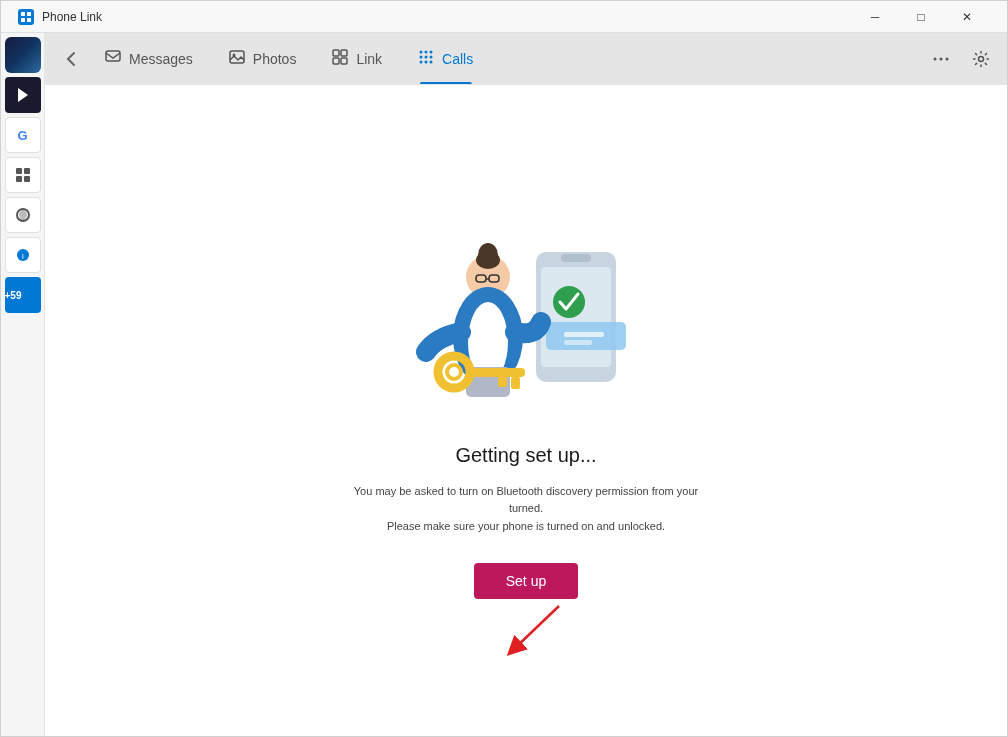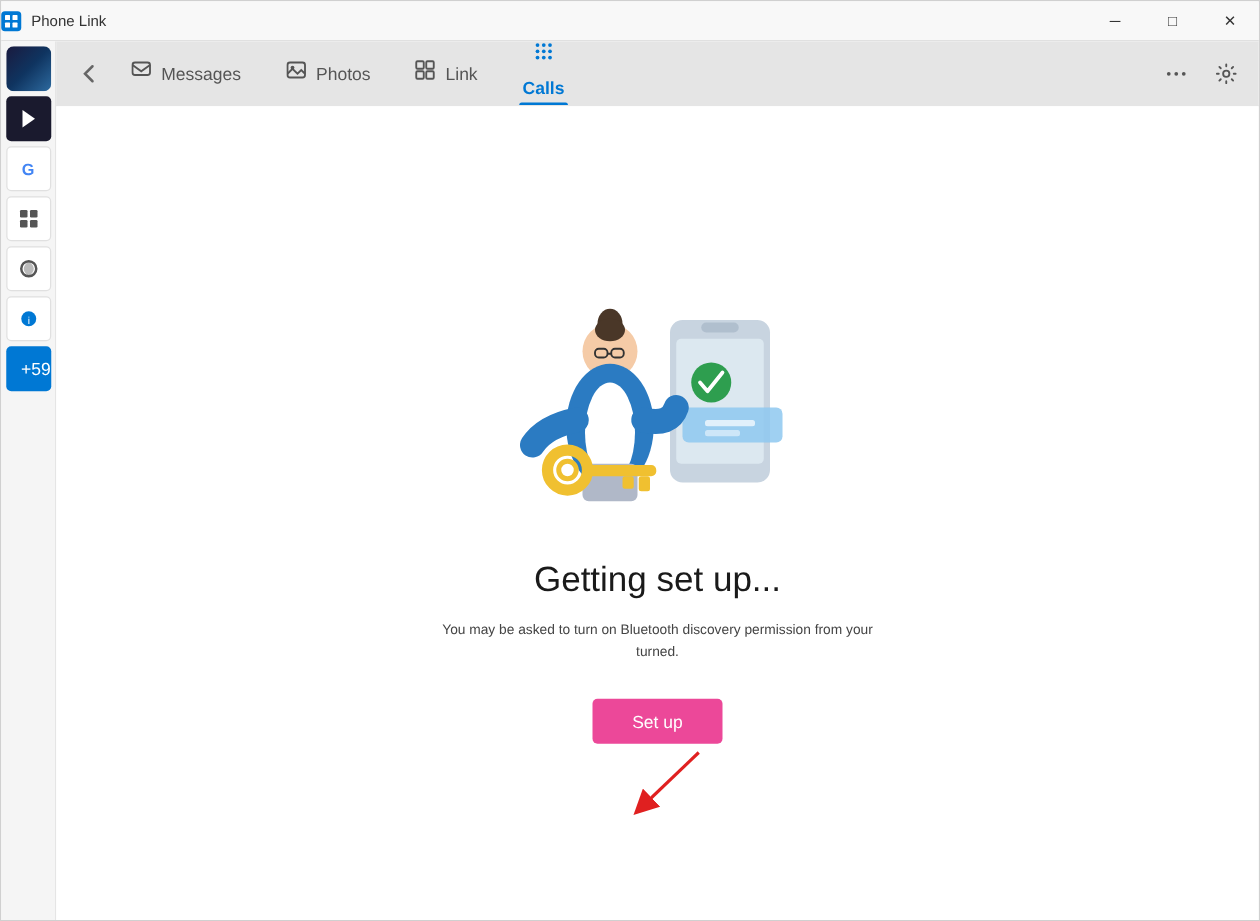--- a/index.html
+++ b/index.html
@@ -20,21 +20,21 @@
       display: flex;
       flex-direction: column;
       border: 1px solid #d0d0d0;
     }
 
     .title-bar {
       height: 32px;
       background: #f8f8f8;
       display: flex;
       align-items: center;
-      padding: 0 0;
+      padding: 0 17px;
       border-bottom: 1px solid #e0e0e0;
       flex-shrink: 0;
     }
 
     .title-bar-icon {
       width: 16px;
       height: 16px;
       margin-right: 8px;
       background: #0078d4;
       border-radius: 3px;
@@ -130,24 +130,24 @@
       border: 1px solid #e0e0e0;
     }
 
     .sidebar-badge {
       width: 36px;
       height: 36px;
       background: #0078d4;
       border-radius: 4px;
       display: flex;
       align-items: center;
-      justify-content: flex-end;
+      justify-content: flex-start;
       color: white;
-      font-size: 14px;
-      font-weight: normal;
+      font-size: 10px;
+      font-weight: bold;
     }
 
     
     .main-panel {
       flex: 1;
       display: flex;
       flex-direction: column;
     }
 
     
@@ -193,22 +193,21 @@
       background: transparent;
       font-size: 14px;
       color: #555;
       height: 100%;
       position: relative;
       border-radius: 4px 4px 0 0;
     }
 
     .nav-tab.active {
       color: #0078d4;
-      font-weight: 700;
-      flex-direction: column;
+      font-weight: 400;
     }
 
     .nav-tab.active::after {
       content: '';
       position: absolute;
       bottom: 0;
       left: 50%;
       transform: translateX(-50%);
       width: 60%;
       height: 2.5px;
@@ -264,38 +263,38 @@
       position: relative;
     }
 
     
     .illustration svg {
       width: 100%;
       height: 100%;
     }
 
     .setup-title {
-      font-size: 28px;
+      font-size: 20px;
       font-weight: 400;
       color: #1a1a1a;
       margin-bottom: 16px;
       text-align: center;
     }
 
     .setup-description {
       font-size: 11px;
       color: #444;
       text-align: center;
       max-width: 440px;
       line-height: 1.6;
       margin-bottom: 28px;
     }
 
     .setup-btn {
-      background: #ec4899;
+      background: #be185d;
       color: white;
       border: none;
       padding: 10px 32px;
       font-size: 14px;
       border-radius: 4px;
       cursor: pointer;
       font-family: 'Segoe UI', Arial, sans-serif;
     }
 
     
@@ -487,20 +486,21 @@
             <rect x="95" y="155" width="9" height="12" rx="2" fill="#f0c030"></rect>
             <rect x="82" y="155" width="9" height="10" rx="2" fill="#f0c030"></rect>
           </svg>
         </div>
 
         <h1 class="setup-title">Getting set up...</h1>
 
         <p class="setup-description">
           <span>You may be asked to turn on Bluetooth discovery permission from your</span><br>
           <span>turned.</span><br>
+          <span>Please make sure your phone is turned on and unlocked.</span>
         </p>
 
         <div style="position:relative; display:inline-block;">
           <button class="setup-btn">Set up</button>
           
           <svg style="position:absolute;left:20px;top:38px;pointer-events:none;" width="70" height="60" viewBox="0 0 70 60">
             <defs>
               <marker id="arrowhead" markerWidth="8" markerHeight="8" refX="4" refY="4" orient="auto">
                 <polygon points="0,8 8,4 0,0" fill="#e02020"></polygon>
               </marker>

